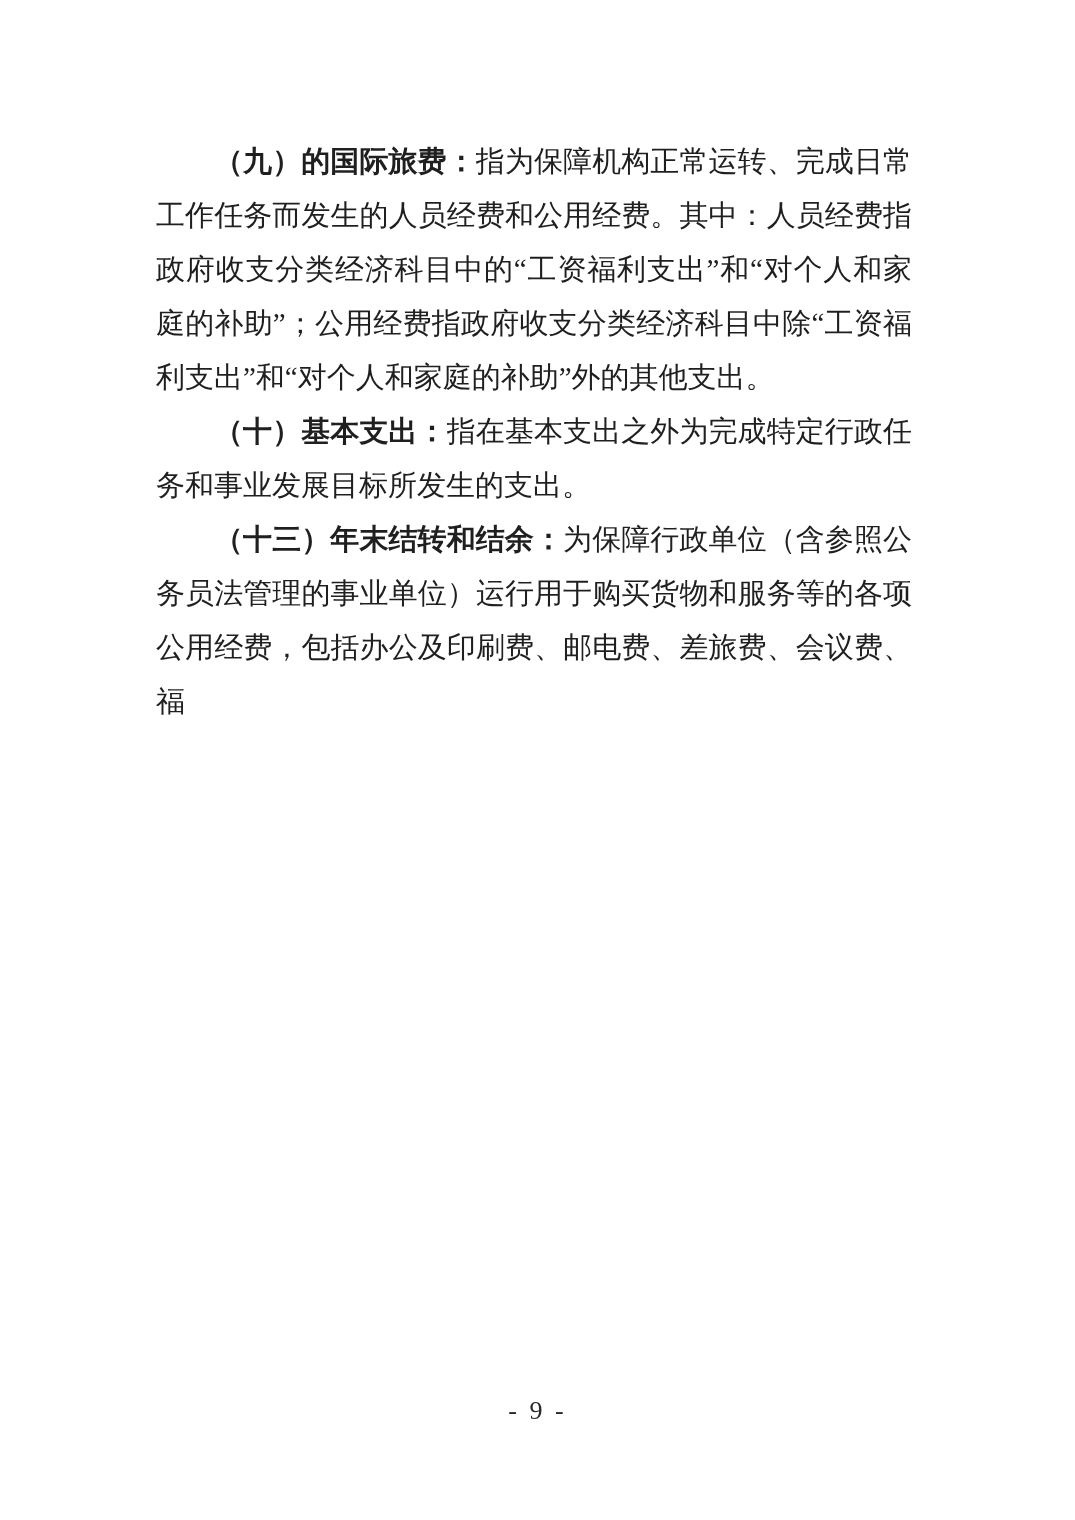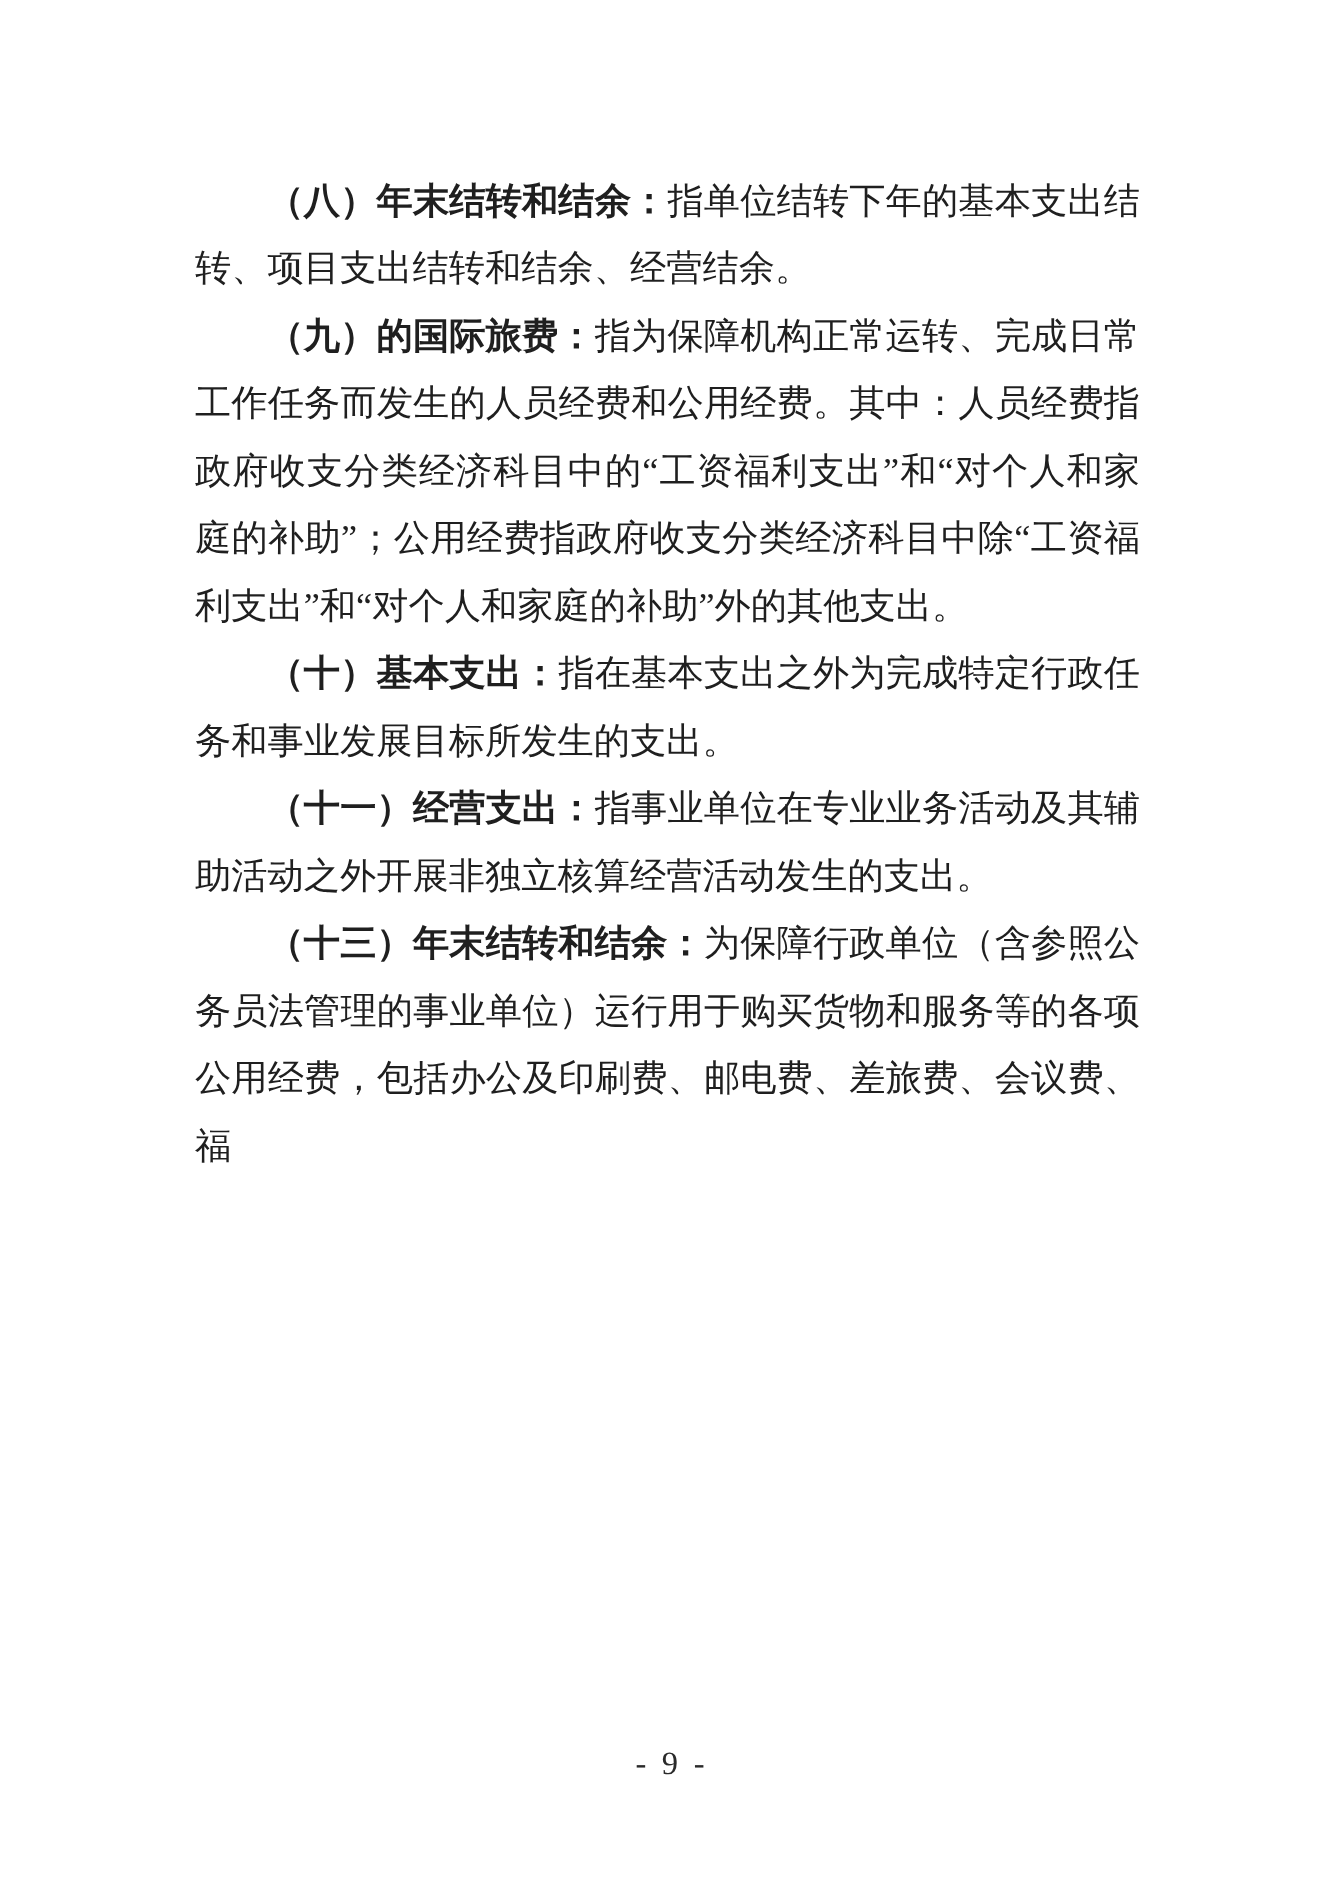--- a/index.html
+++ b/index.html
@@ -49,27 +49,25 @@
     letter-spacing: 3px;
     color: #2a2a2a;
   }
 </style>
 </head>
 <body>
 
 <div class="page">
   <div class="content">
 
-    <p class="para"><span class="term">（八）年末结转和结余：</span><span class="body-text">指单位结转下年的基本支出结转、项目支出结转和结余、经营结余。</span></p>
 
     <p class="para"><span class="term">（九）的国际旅费：</span><span class="body-text">指为保障机构正常运转、完成日常工作任务而发生的人员经费和公用经费。其中：人员经费指政府收支分类经济科目中的“工资福利支出”和“对个人和家庭的补助”；公用经费指政府收支分类经济科目中除“工资福利支出”和“对个人和家庭的补助”外的其他支出。</span></p>
 
     <p class="para"><span class="term">（十）基本支出：</span><span class="body-text">指在基本支出之外为完成特定行政任务和事业发展目标所发生的支出。</span></p>
 
-    <p class="para"><span class="term">（十一）经营支出：</span><span class="body-text">指事业单位在专业业务活动及其辅助活动之外开展非独立核算经营活动发生的支出。</span></p>
 
 
     <p class="para"><span class="term">（十三）年末结转和结余：</span><span class="body-text">为保障行政单位（含参照公务员法管理的事业单位）运行用于购买货物和服务等的各项公用经费，包括办公及印刷费、邮电费、差旅费、会议费、福</span></p>
 
   </div>
 
   <div class="pagenum">- 9 -</div>
 </div>
 
 </body></html>

